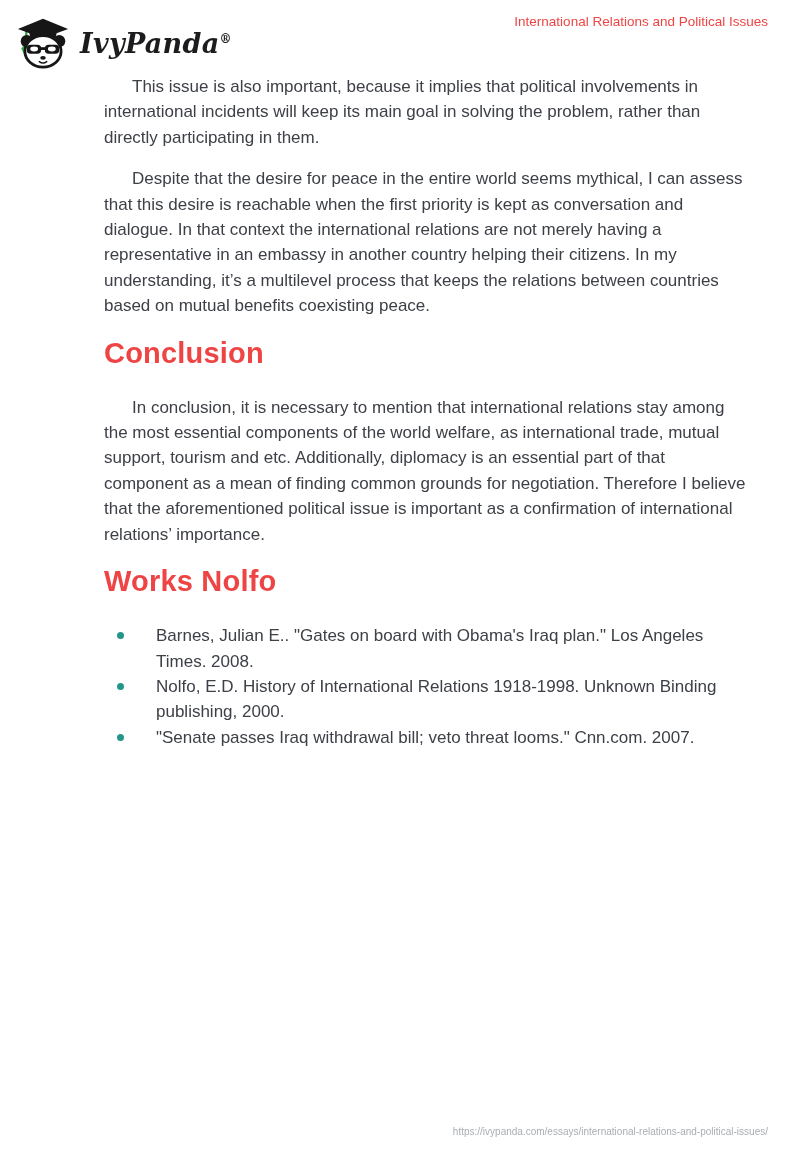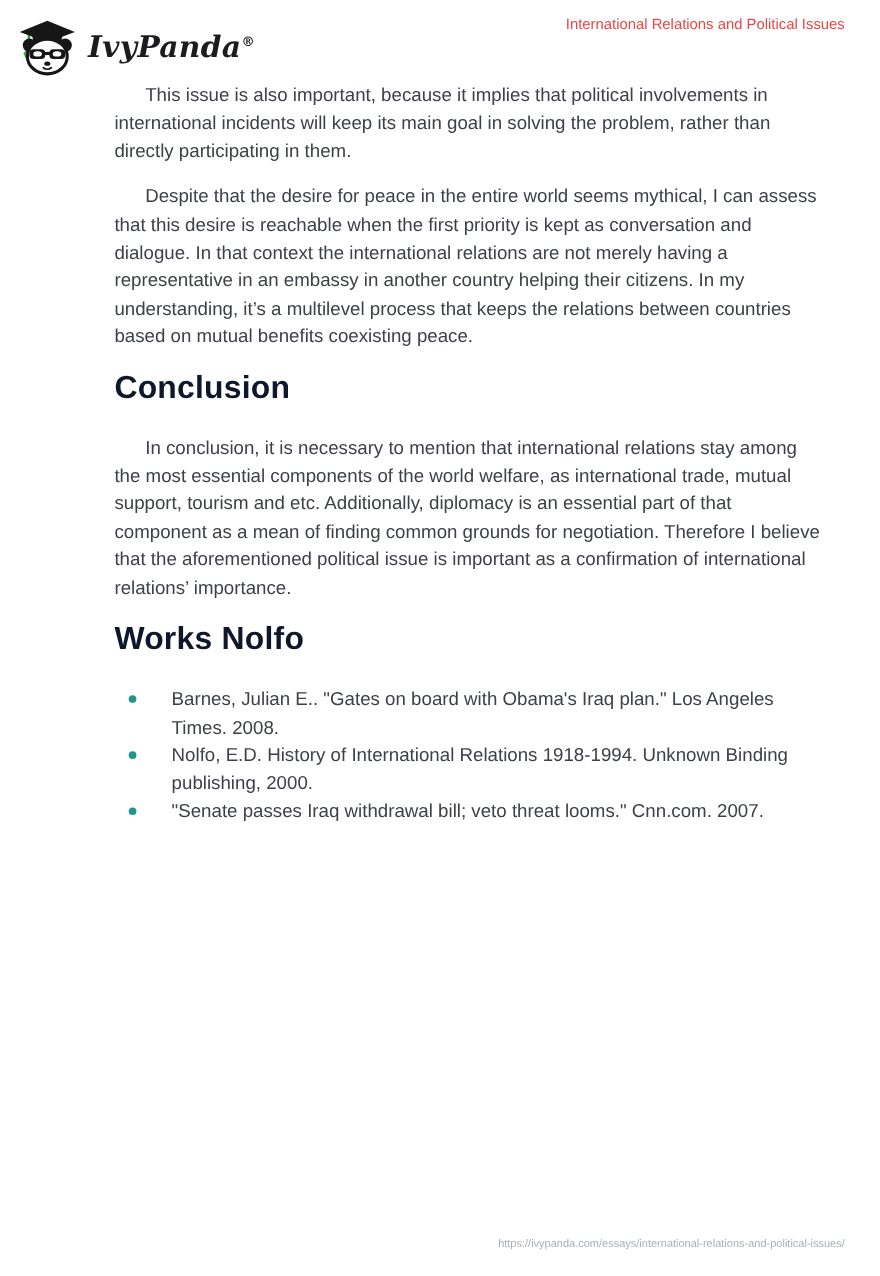--- a/index.html
+++ b/index.html
@@ -41,21 +41,21 @@
     line-height: 25.4px;
     color: #3d4046;
     margin-left: 29px;
   }
   .body-para { margin: 0 0 16px 0; text-indent: 28px; }
   .section-heading {
     font-family: "Liberation Sans", sans-serif;
     font-weight: 700;
     font-size: 29px;
     line-height: 36px;
-    color: #0f172a;
+    color: #ef4444;
     margin: 14px 0 24px 0;
     letter-spacing: 0.2px;
   }
   .works-list { list-style: none; margin: 0; padding: 0; }
   .works-list li { position: relative; padding-left: 52px; margin: 0; }
   .bullet {
     position: absolute; left: 13px; top: 9px;
     width: 7px; height: 7px; border-radius: 50%;
     background: #23968b;
   }
@@ -109,21 +109,21 @@
     <p class="body-para">In conclusion, it is necessary to mention that international relations stay among the most essential components of the world welfare, as international trade, mutual support, tourism and etc. Additionally, diplomacy is an essential part of that component as a mean of finding common grounds for negotiation. Therefore I believe that the aforementioned political issue is important as a confirmation of international relations’ importance.</p>
 
     <h2 class="section-heading">Works Nolfo</h2>
     <ul class="works-list">
       <li>
         <span class="bullet"></span>
         <span>Barnes, Julian E.. "Gates on board with Obama's Iraq plan." Los Angeles Times. 2008.</span>
       </li>
       <li>
         <span class="bullet"></span>
-        <span>Nolfo, E.D. History of International Relations 1918-1994. Unknown Binding publishing, 2000.</span>
+        <span>Nolfo, E.D. History of International Relations 1918-1998. Unknown Binding publishing, 2000.</span>
       </li>
       <li>
         <span class="bullet"></span>
         <span>"Senate passes Iraq withdrawal bill; veto threat looms." Cnn.com. 2007.</span>
       </li>
     </ul>
   </main>
 
   <div class="footer-url">https://ivypanda.com/essays/international-relations-and-political-issues/</div>
 

